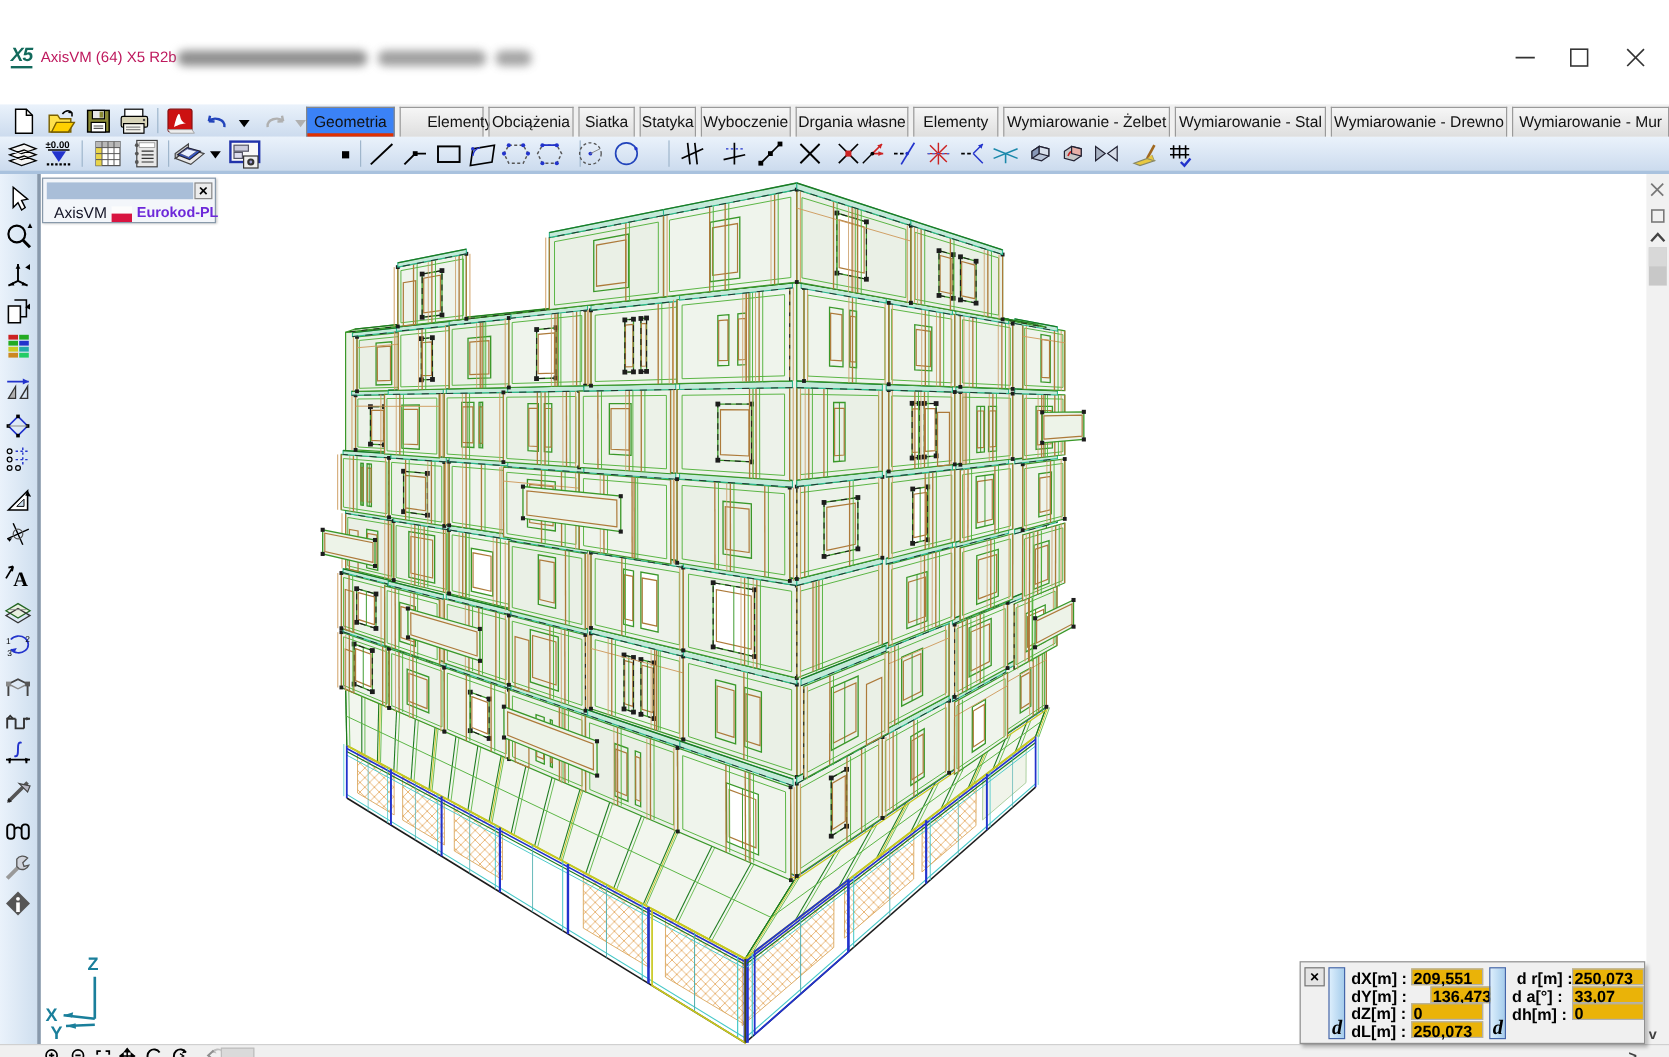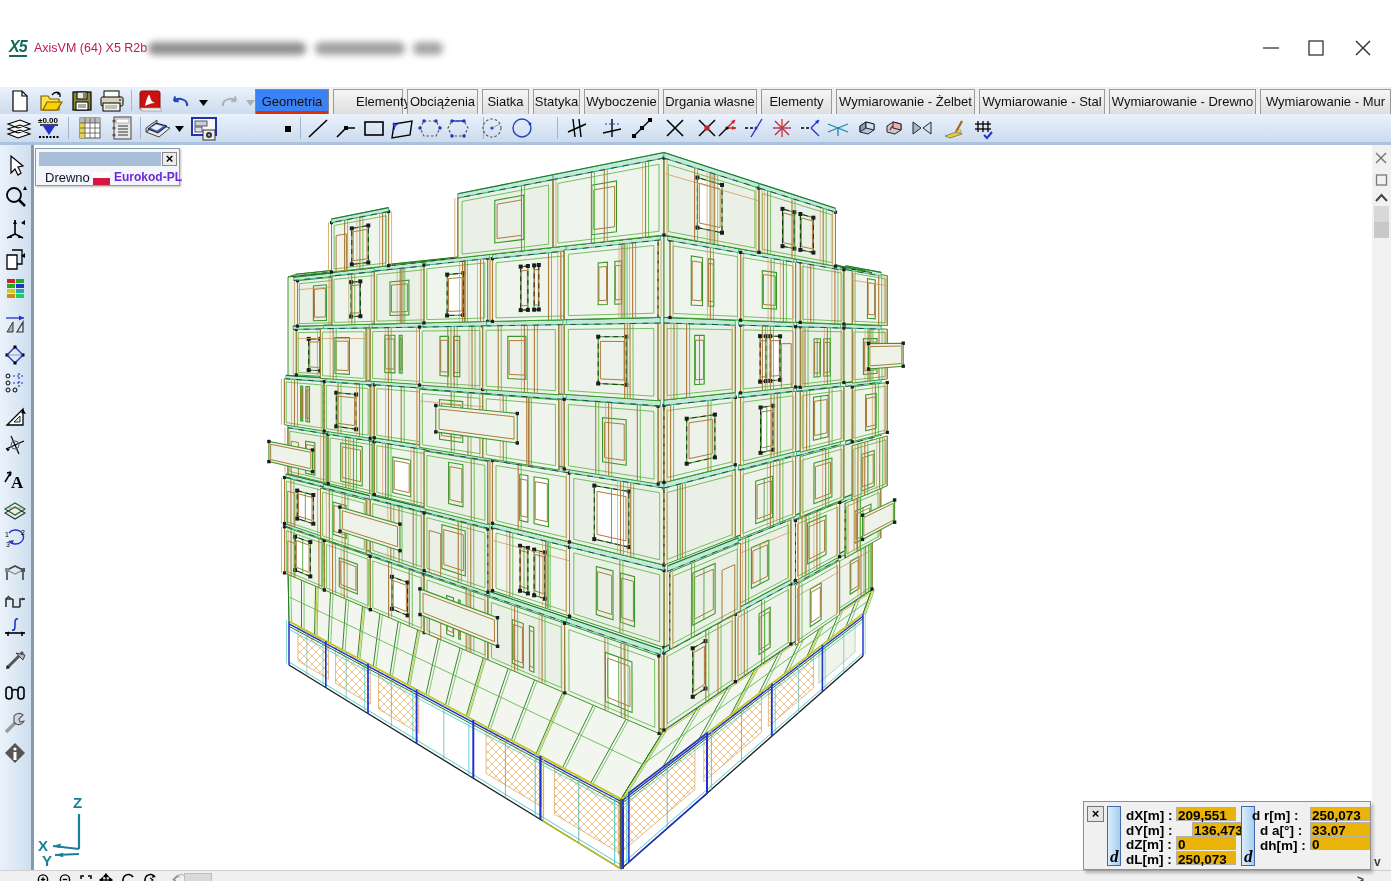--- a/index.html
+++ b/index.html
@@ -2190,21 +2190,21 @@
       <div style="position:absolute;left:1366px;top:1px;width:21px;height:21px;background:#f0e820;border:1px solid #888;">
         <svg width="19" height="19" style="position:absolute;left:0;top:0">
           <path d="M2,15 L8,4 L8,10 L15,10" fill="none" stroke="#227722" stroke-width="1.5"></path>
           <line x1="2" y1="15" x2="15" y2="3" stroke="#333" stroke-width="1.2"></line>
         </svg>
       </div>
     </div>
   <div id="norma">
     <div class="tbar"></div>
       <div class="xbtn">×</div>
-    <div class="lbl">Drewno</div>
+    <div class="lbl">AxisVM</div>
     <div class="flag">
         <div class="w"></div>
         <div class="r"></div>
       </div>
     <div class="euro">Eurokod-PL</div>
   </div>
   <div id="coord">
     <div class="xb">×</div>
     <div class="dbar" style="left:23px;">
         <span>d</span>
@@ -2213,21 +2213,21 @@
     <div class="crow" style="left:42px;top:20.5px;">dY[m] :</div>
     <div class="crow" style="left:42px;top:35px;">dZ[m] :</div>
     <div class="crow" style="left:42px;top:49.5px;">dL[m] :</div>
     <div class="cval" style="left:92px;top:5px;width:60px;">209,551</div>
     <div class="cval" style="left:108px;top:19.5px;width:60px;">136,473</div>
     <div class="cval" style="left:92px;top:34px;width:60px;">0</div>
     <div class="cval" style="left:92px;top:48.5px;width:60px;">250,073</div>
     <div class="dbar" style="left:157px;">
         <span>d</span>
       </div>
-    <div class="crow" style="left:168px;top:6px;">d r[m] :</div>
+    <div class="crow" style="left:180px;top:6px;">d r[m] :</div>
     <div class="crow" style="left:176px;top:20.5px;">d a[°] :</div>
     <div class="crow" style="left:176px;top:36px;">dh[m] :</div>
     <div class="cval" style="left:226px;top:5px;width:60px;">250,073</div>
     <div class="cval" style="left:226px;top:19.5px;width:60px;">33,07</div>
     <div class="cval" style="left:226px;top:34px;width:60px;">0</div>
   </div>
   <div class="chev" style="left:1357px;top:841px;">&gt;</div>
   <div class="chev" style="left:1374px;top:823px;">v</div>
 </div>
 

